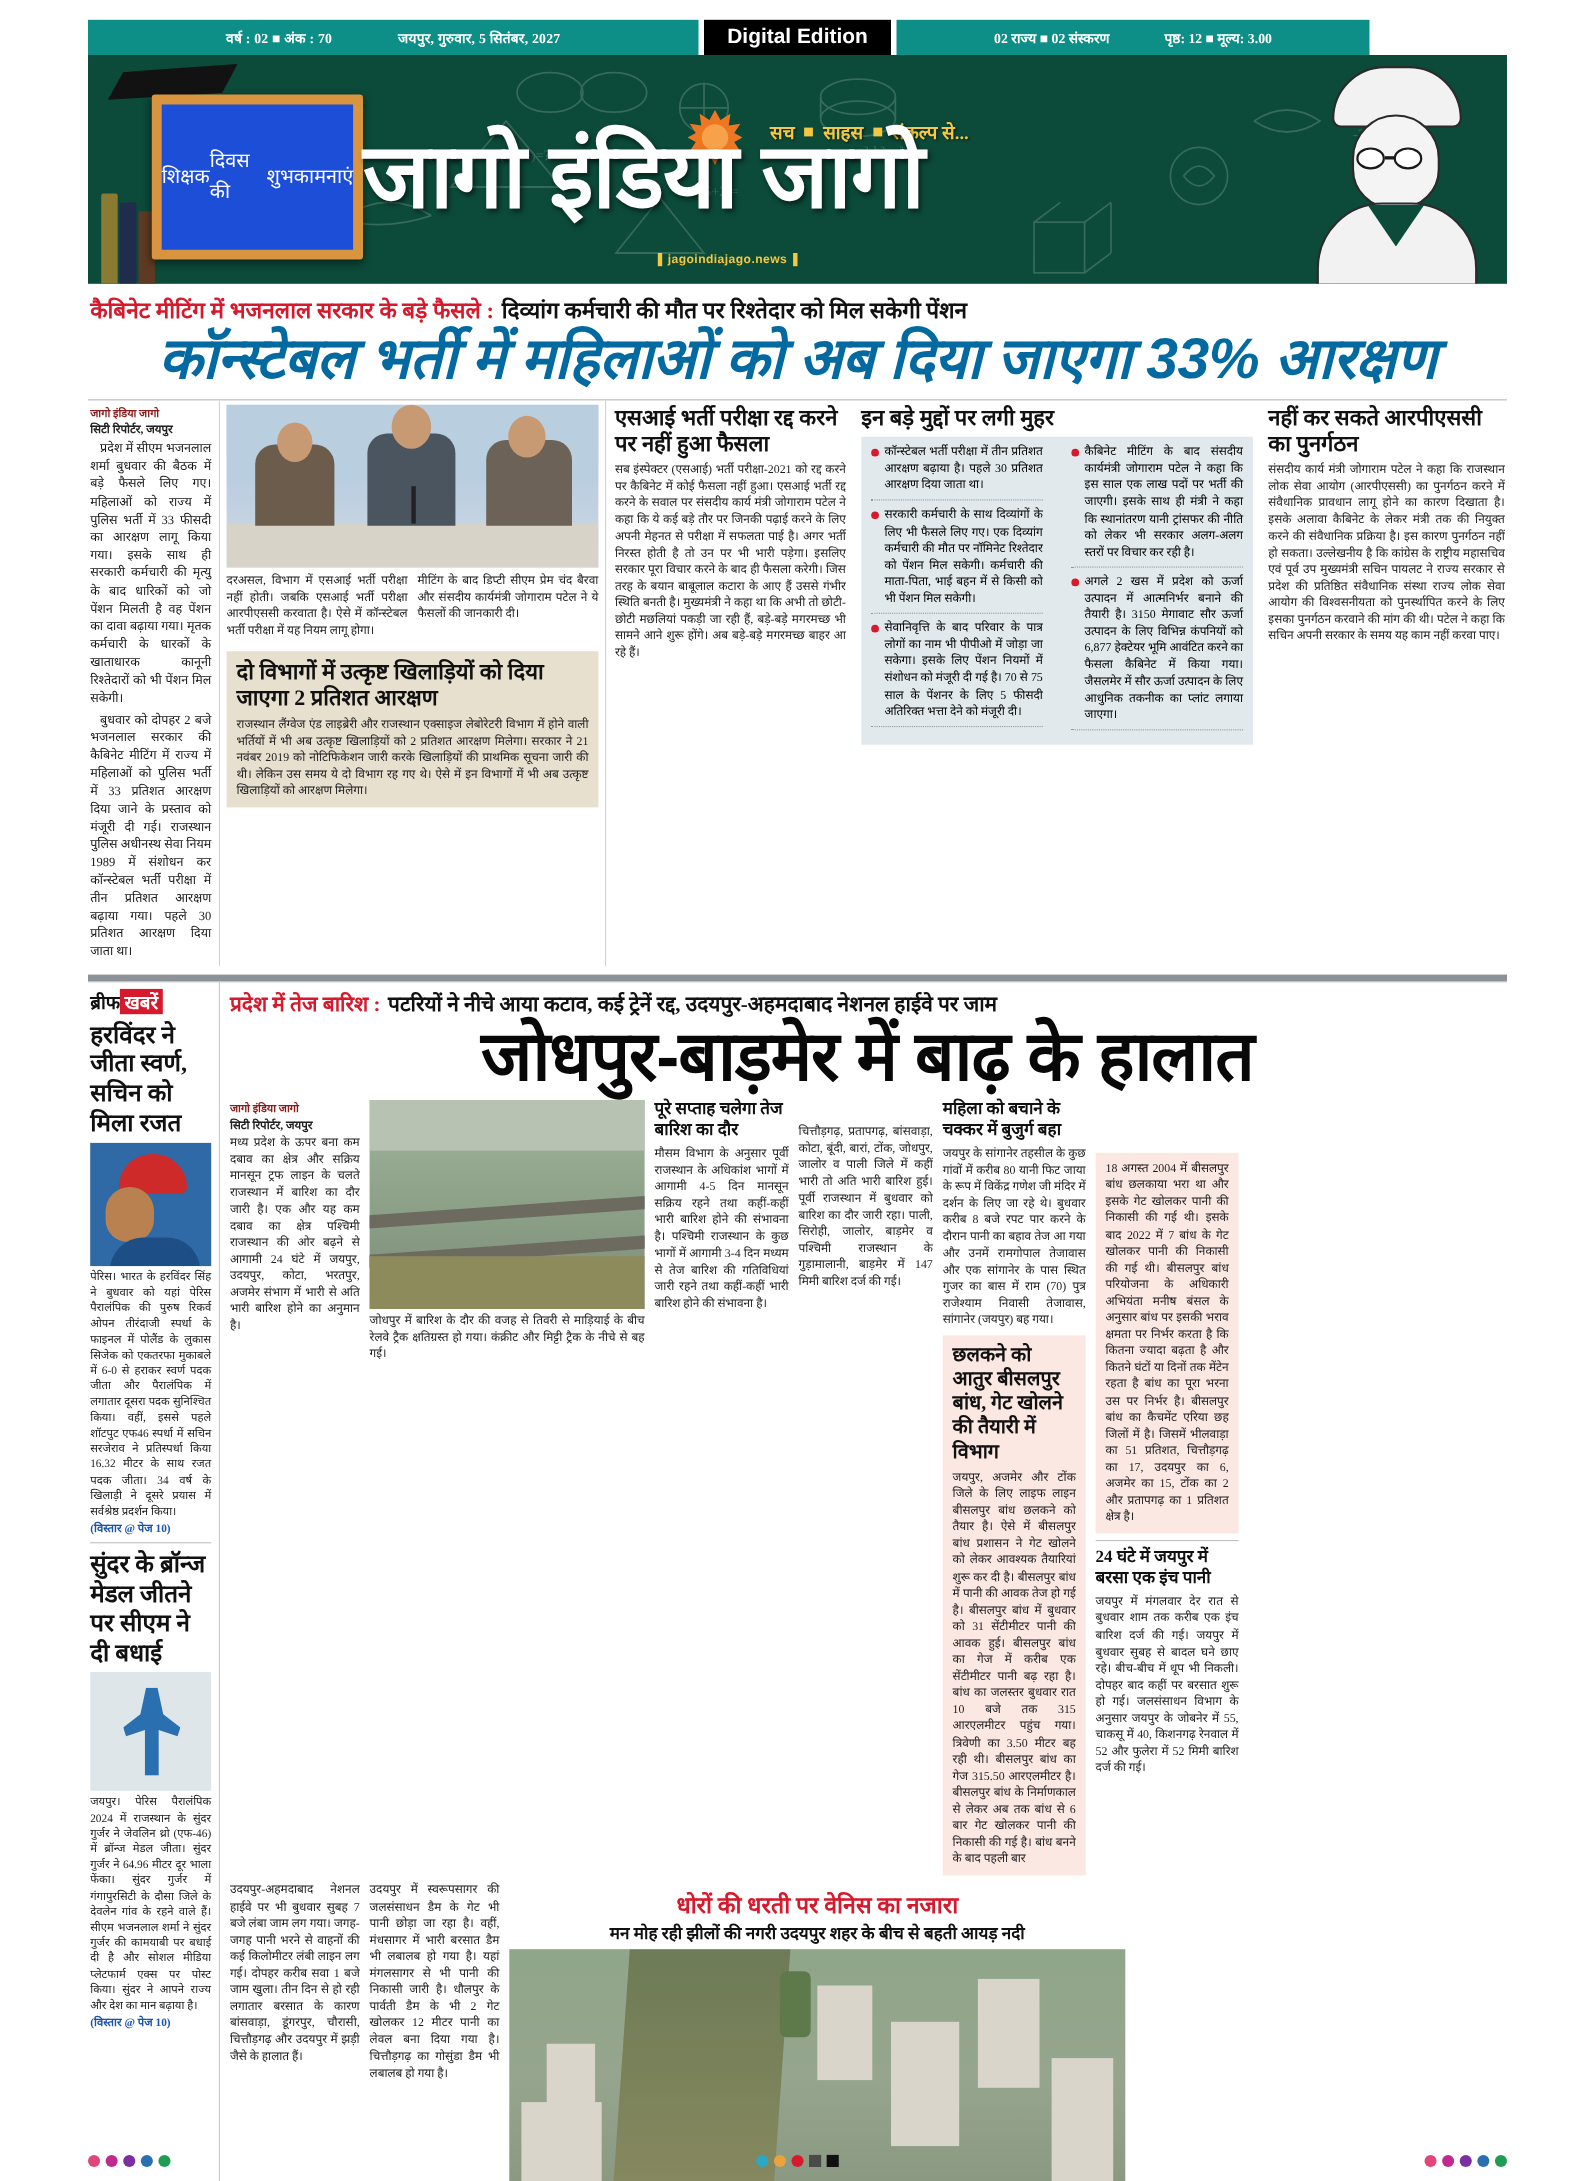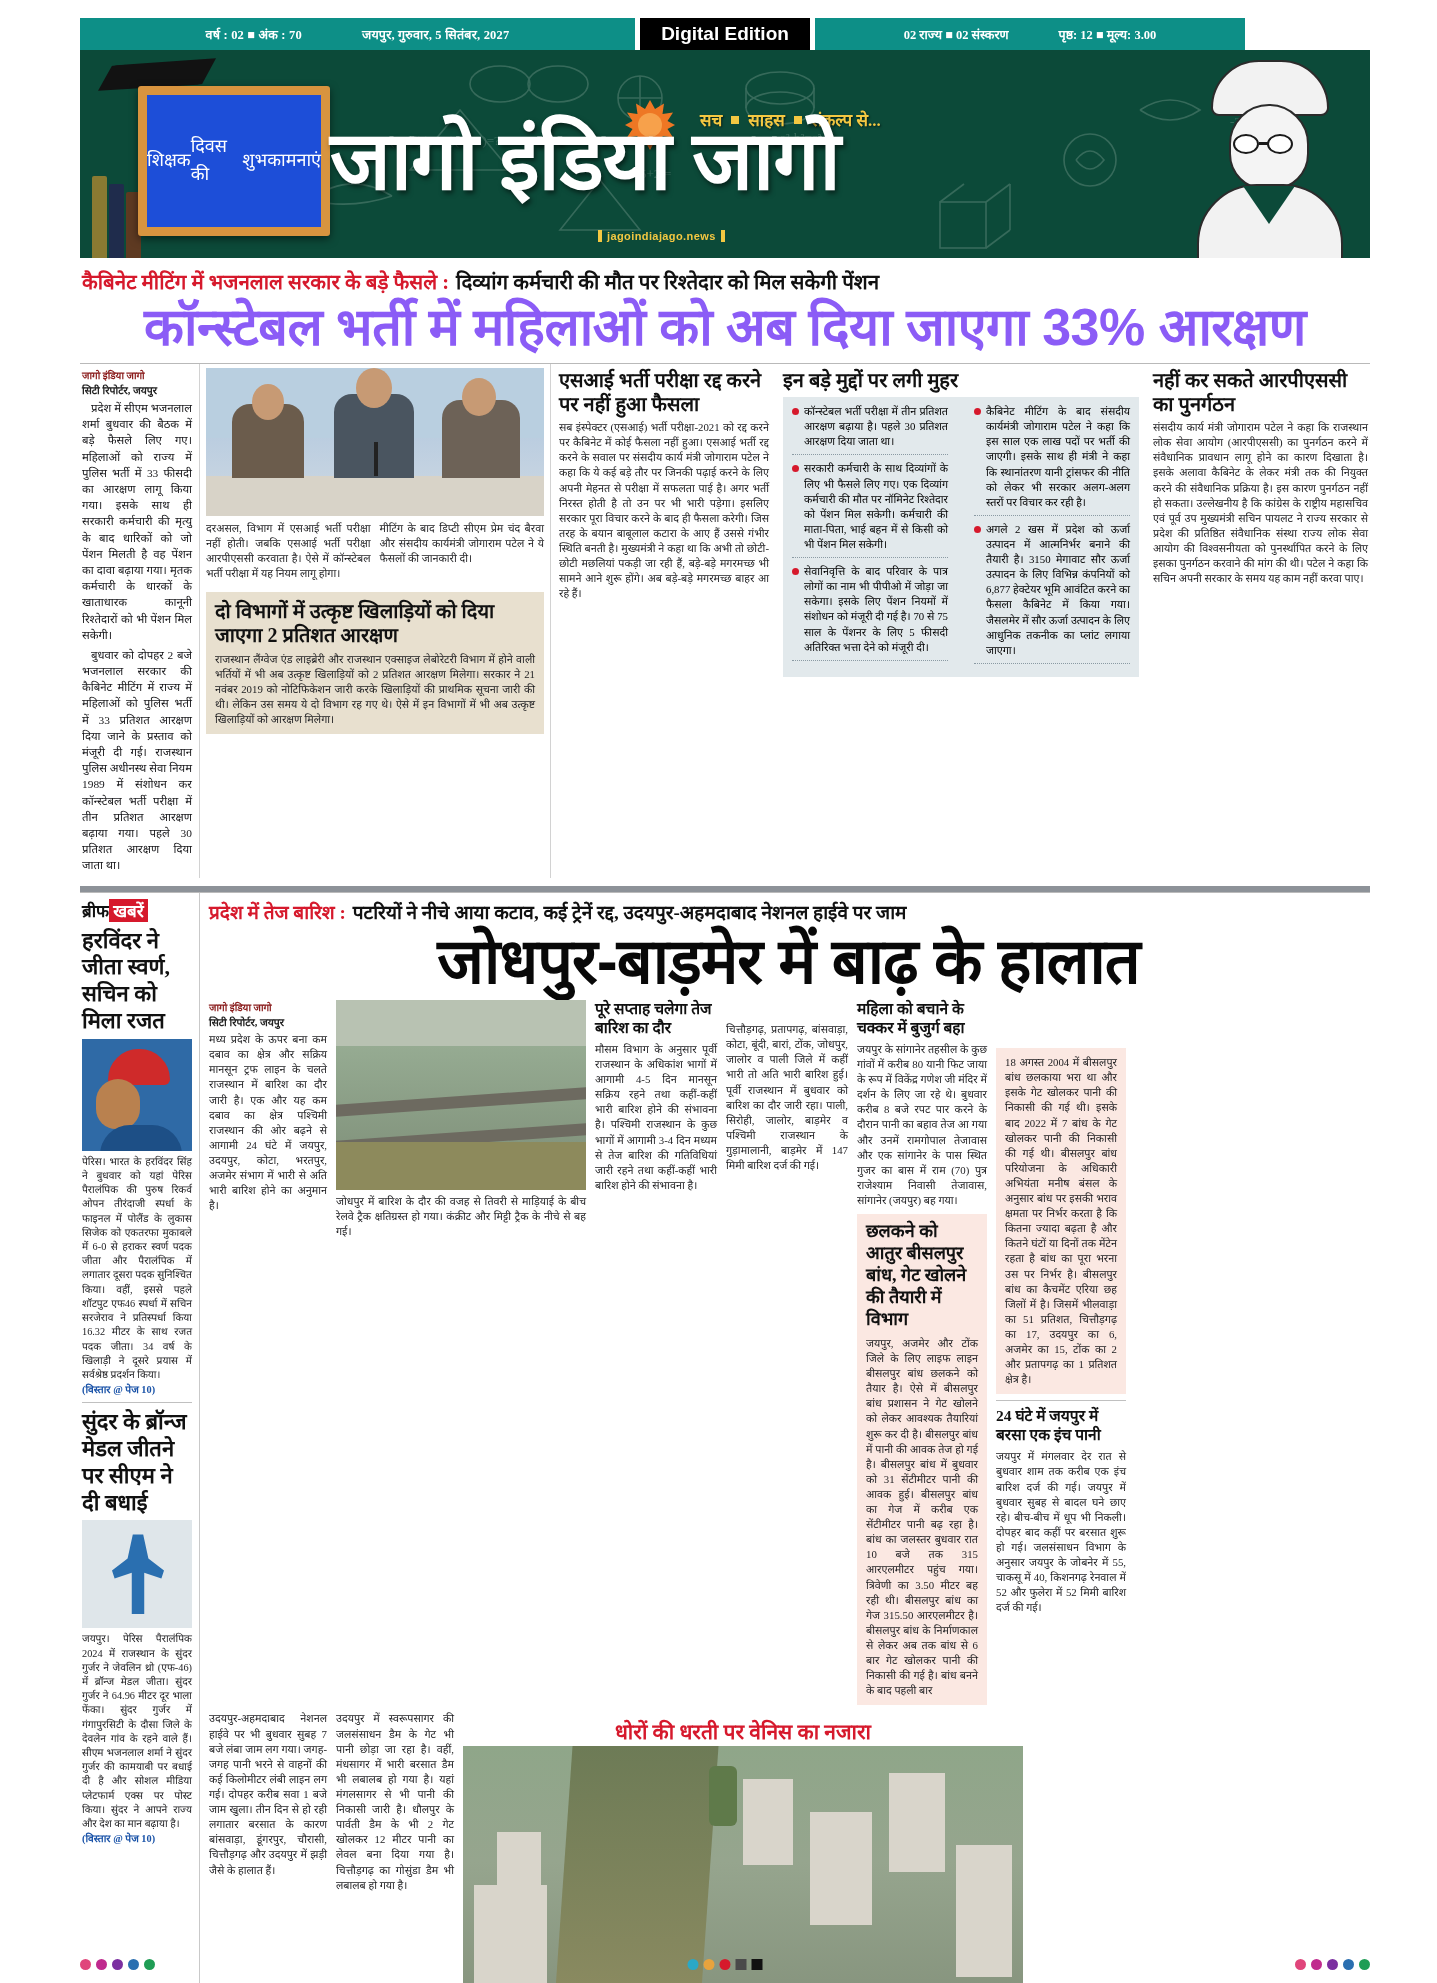--- a/index.html
+++ b/index.html
@@ -136,23 +136,24 @@
   }
 
   
   .kicker-row{
     display:flex; align-items:baseline; gap:7px;
     padding:9px 2px 4px 2px; font-size:20.5px; font-weight:bold;
   }
   .kicker-red{ color:#d6192c; }
   .kicker-blk{ color:#111; }
   .mainhead{
-    font-size:52px; font-weight:bold; color:#8b5cf6; line-height:1.06;
+    font-size:52px; font-weight:bold; color:#0369a1; line-height:1.06;
     letter-spacing:-.5px; padding:1px 0 8px 0; text-align:center;
     font-family:"Liberation Sans", sans-serif;
+    font-style:italic;
   }
 
   .secA{ display:flex; gap:0; border-top:1px solid #b9b9b9; }
   .colA1{ width:120px; padding:4px 7px 0 2px; border-right:1px solid #d2d2d2;}
   .colA2{ width:350px; padding:4px 6px 0 6px;}
   .colA3{ width:225px; padding:4px 6px 0 8px; border-left:1px solid #d2d2d2;}
   .colA4{ width:370px; padding:4px 6px 0 8px;}
   .colA5{ width:225px; padding:4px 2px 0 8px;}
 
   .byline{ color:#8a1c1c; font-size:10px; font-weight:bold; margin-bottom:1px;}
@@ -527,20 +528,21 @@
 
       <div class="b-grid" style="margin-top:6px">
         <div class="bcol bc1">
           <div class="body-sm">उदयपुर-अहमदाबाद नेशनल हाईवे पर भी बुधवार सुबह 7 बजे लंबा जाम लग गया। जगह-जगह पानी भरने से वाहनों की कई किलोमीटर लंबी लाइन लग गई। दोपहर करीब सवा 1 बजे जाम खुला। तीन दिन से हो रही लगातार बरसात के कारण बांसवाड़ा, डूंगरपुर, चौरासी, चित्तौड़गढ़ और उदयपुर में झड़ी जैसे के हालात हैं।</div>
         </div>
         <div class="bcol bc2">
           <div class="body-sm">उदयपुर में स्वरूपसागर की जलसंसाधन डैम के गेट भी पानी छोड़ा जा रहा है। वहीं, मंधसागर में भारी बरसात डैम भी लबालब हो गया है। यहां मंगलसागर से भी पानी की निकासी जारी है। धौलपुर के पार्वती डैम के भी 2 गेट खोलकर 12 मीटर पानी का लेवल बना दिया गया है। चित्तौड़गढ़ का गोसुंडा डैम भी लबालब हो गया है।</div>
         </div>
         <div style="width:560px">
           <div class="citycap">धोरों की धरती पर वेनिस का नजारा</div>
+          <div class="citysub">मन मोह रही झीलों की नगरी उदयपुर शहर के बीच से बहती आयड़ नदी</div>
           <div class="photoCity">
             <div class="river"></div>
 
             <div class="blk" style="left:2%;top:42%;width:13%;height:56%"></div>
             <div class="blk" style="left:6%;top:26%;width:8%;height:24%"></div>
             <div class="blk" style="left:50%;top:10%;width:9%;height:26%"></div>
             <div class="blk" style="left:62%;top:20%;width:11%;height:34%"></div>
             <div class="blk" style="left:76%;top:8%;width:10%;height:30%"></div>
             <div class="blk" style="left:88%;top:30%;width:10%;height:40%"></div>
 

